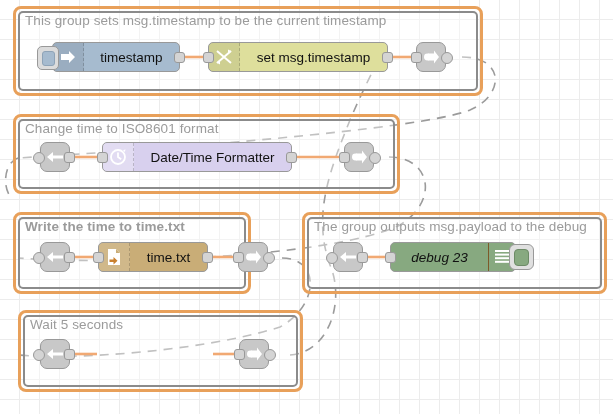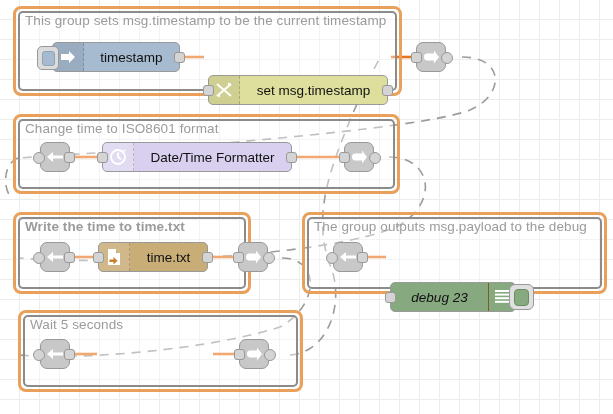--- a/index.html
+++ b/index.html
@@ -142,39 +142,39 @@
       <path d="M73,157 L98,157"></path>
       <path d="M295,157 L340,157"></path>
       <path d="M73,257 L94,257"></path>
       <path d="M212,257 L234,257"></path>
       <path d="M366,257 L386,257"></path>
       <path d="M73,354 L97,354"></path>
       <path d="M213,354 L235,354"></path>
     </g>
   </svg>
 
-  <div class="group" style="left:13px;top:6px;width:389px;height:90px;">
+  <div class="group" style="left:13px;top:6px;width:470px;height:90px;">
     <div class="group-inner"></div>
     <div class="group-label">This group sets msg.timestamp to be the current timestamp</div>
   </div>
 
   <div class="node inject" style="left:52px;top:42px;width:128px;">
     <div class="inject-btn">
       <i></i>
     </div>
     <div class="icon-box">
       <svg width="18" height="18" viewBox="0 0 18 18">
         <path d="M2,6 h8 V3 l6,6 l-6,6 v-3 H2 z" fill="#fff"></path>
       </svg>
     </div>
     <div class="label">timestamp</div>
     <div class="port" style="right:-6px;top:9px;"></div>
   </div>
 
-  <div class="node change" style="left:208px;top:42px;width:180px;margin-top:33px;">
+  <div class="node change" style="left:208px;top:42px;width:180px;">
     <div class="port" style="left:-6px;top:9px;"></div>
     <div class="icon-box">
       <svg width="18" height="18" viewBox="0 0 18 18">
         <path d="M2,3 L16,15 M16,3 L2,15" stroke="#fff" stroke-width="2" fill="none"></path>
         <path d="M13,1.5 L16.5,3.2 L13,5" fill="#fff"></path>
         <path d="M5,12.5 L1.5,14.6 L5,16.4" fill="#fff"></path>
       </svg>
     </div>
     <div class="label">set msg.timestamp</div>
     <div class="port" style="right:-6px;top:9px;"></div>
@@ -266,21 +266,21 @@
   </div>
 
   <div class="linknode" style="left:333px;top:242px;">
     <div class="port" style="left:-8px;top:9px;border-radius:50%;width:12px;height:12px;"></div>
     <svg width="20" height="20" viewBox="0 0 20 20">
       <path d="M2,10 l6,-5 v3.4 h10 v3.2 h-10 v3.4 z" fill="#fff"></path>
     </svg>
     <div class="port" style="right:-6px;top:9px;"></div>
   </div>
 
-  <div class="node debug" style="left:390px;top:242px;width:126px;margin-top:40px;">
+  <div class="node debug" style="left:390px;top:242px;width:126px;">
     <div class="port" style="left:-6px;top:9px;"></div>
     <div class="label">debug 23</div>
     <div class="debug-stripes">
       <svg width="16" height="18" viewBox="0 0 16 18">
         <g fill="#fff">
           <rect x="1" y="2" width="14" height="2"></rect>
           <rect x="1" y="5.6" width="14" height="2"></rect>
           <rect x="1" y="9.2" width="14" height="2"></rect>
           <rect x="1" y="12.8" width="14" height="2"></rect>
         </g>

